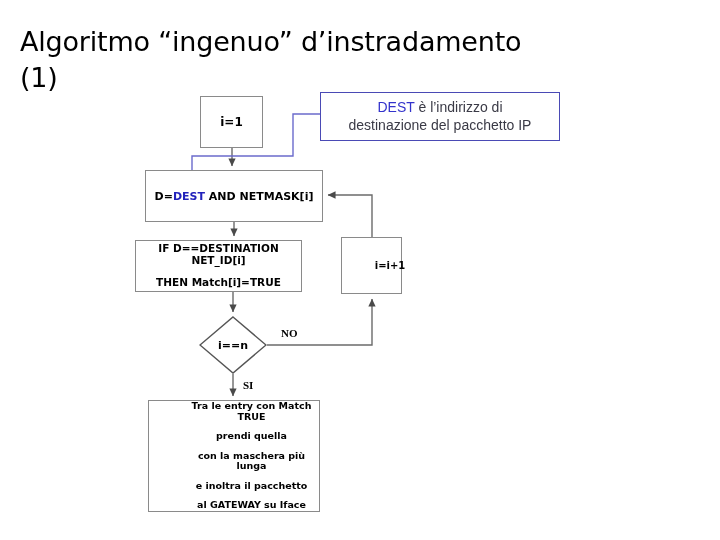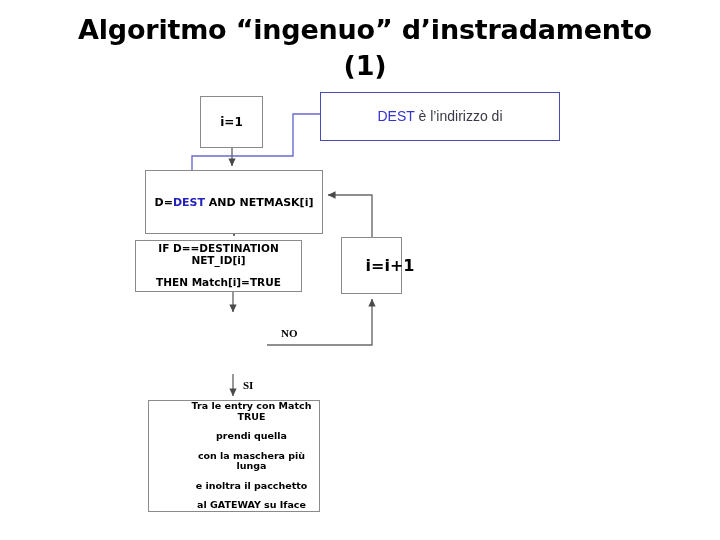--- a/index.html
+++ b/index.html
@@ -12,25 +12,25 @@
     height: 540px;
     position: relative;
     overflow: hidden;
     font-family: "Liberation Sans", sans-serif;
   }
 
   
   #slide-title {
     position: absolute;
     left: 20px;
-    top: 12px;
+    top: 24px;
     width: 690px;
-    text-align: center;
+    text-align: left;
     font-family: "DejaVu Sans", sans-serif;
-    font-weight: bold;
+    font-weight: normal;
     font-size: 27px;
     line-height: 1.32;
     color: #000000;
     letter-spacing: -0.2px;
   }
 
   
   #flowchart {
     position: absolute;
     left: 0;
@@ -71,21 +71,21 @@
     width: 63px;
     height: 52px;
     font-size: 12px;
   }
 
   
   #node-mask {
     left: 145px;
     top: 166px;
     width: 178px;
-    height: 64px;
+    height: 52px;
     font-size: 11px;
   }
   #node-mask .txt { white-space: nowrap; }
   .kw-dest { color: #2222BB; }
 
   
   #node-if {
     left: 135px;
     top: 236px;
     width: 167px;
@@ -94,21 +94,21 @@
     line-height: 1.1;
     gap: 11px;
   }
 
   
   #node-incr {
     left: 341px;
     top: 233px;
     width: 61px;
     height: 57px;
-    font-size: 16px;
+    font-size: 10px;
     padding-left: 37px;
   }
 
   
   #node-action {
     left: 148px;
     top: 396px;
     width: 172px;
     height: 112px;
     font-size: 9.5px;
@@ -217,29 +217,36 @@
 
   <div class="node proc-box" id="node-if">
     <span>IF D==DESTINATION NET_ID[i]</span>
     <span>THEN Match[i]=TRUE</span>
   </div>
 
   <div class="node proc-box" id="node-incr">
     <span>i=i+1</span>
   </div>
 
+  <div id="node-decision">
+    <svg width="68" height="58" viewBox="0 0 68 58" xmlns="http://www.w3.org/2000/svg">
+      <polygon points="34,1 67,29 34,57 1,29" fill="#ffffff" stroke="#555555" stroke-width="1.4"></polygon>
+    </svg>
+    <span class="dia-label">i==n</span>
+  </div>
 
   <div class="node proc-box" id="node-action">
     <span>Tra le entry con Match TRUE</span>
     <span>prendi quella</span>
     <span>con la maschera più lunga</span>
     <span>e inoltra il pacchetto</span>
     <span>al GATEWAY su Iface</span>
   </div>
 
   <div id="callout">
     <span><span class="hl">DEST</span><span> è l’indirizzo di</span></span>
+    <span>destinazione del pacchetto IP</span>
   </div>
 
   <span class="edge-label" id="label-no">NO</span>
   <span class="edge-label" id="label-si">SI</span>
 
 </div>
 
 </body></html>

